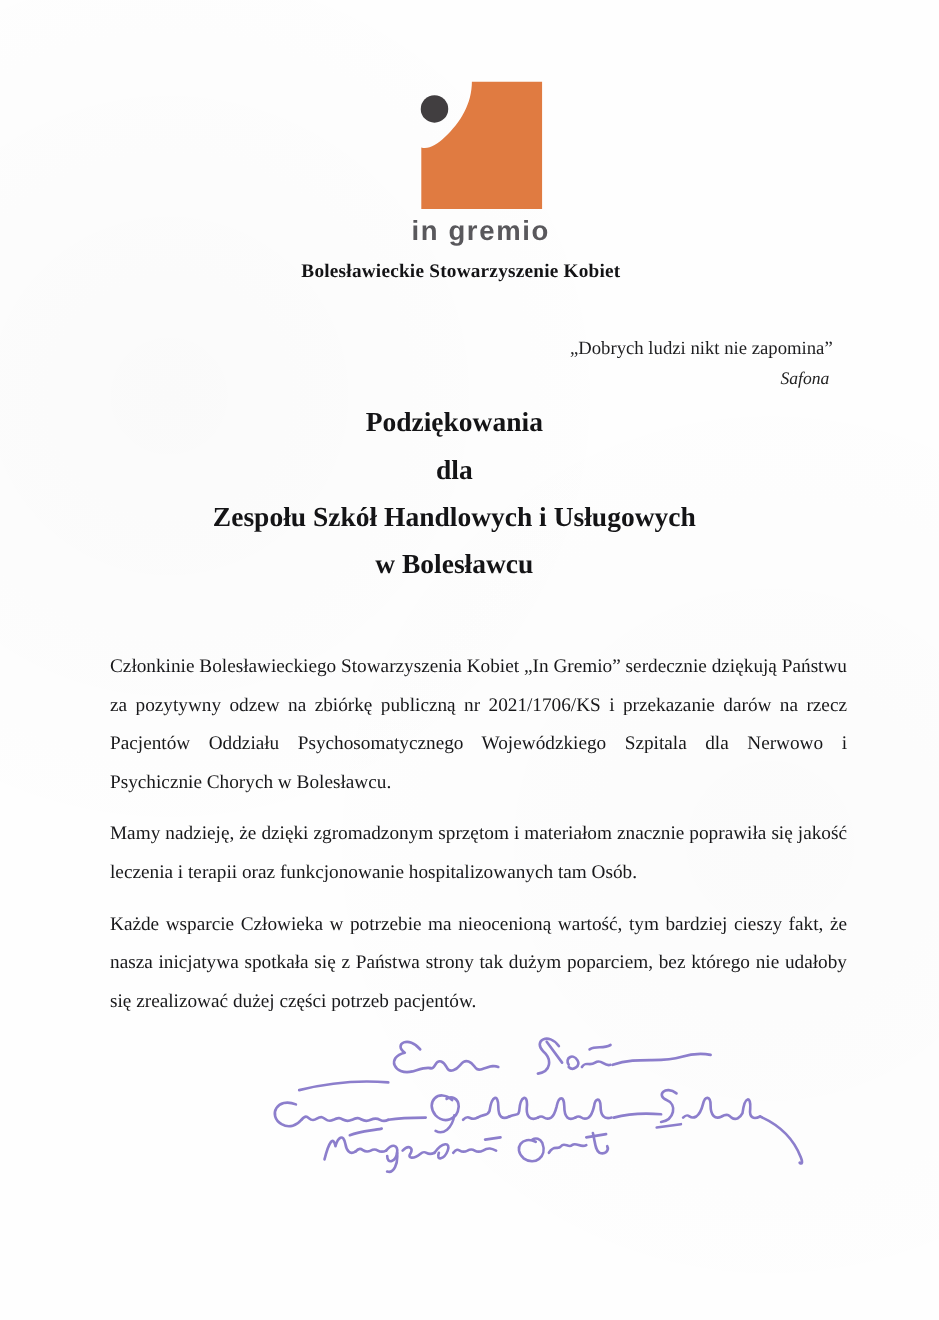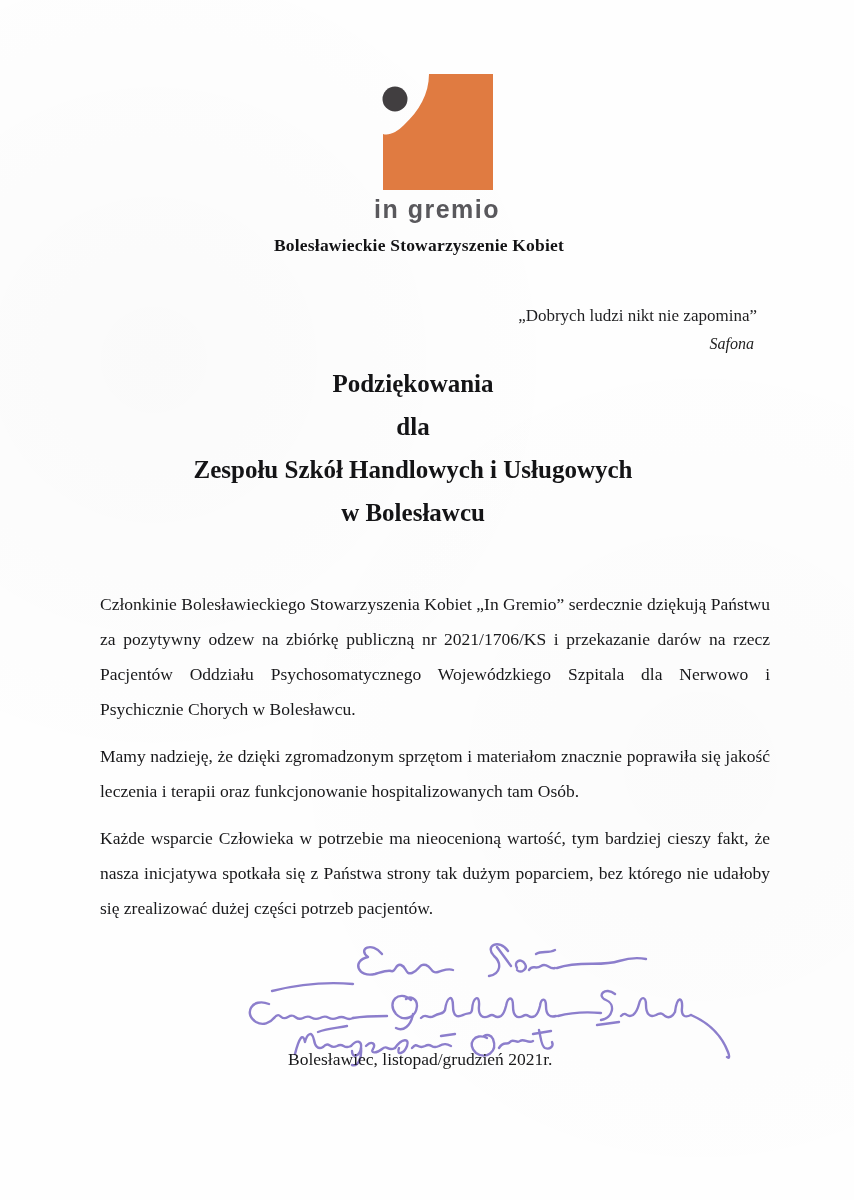--- a/index.html
+++ b/index.html
@@ -172,14 +172,13 @@
       <path d="M 395 122 C 402 112, 410 112, 407 120 C 404 128, 396 130, 399 122"></path>
       <path d="M 412 122 C 418 115, 417 124, 425 120 C 432 116, 431 124, 439 120 C 444 117, 447 118, 451 120"></path>
       <path d="M 441 110 L 455 108"></path>
       <path d="M 487 112 C 475 106, 466 118, 476 127 C 486 134, 498 126, 493 113 C 491 109, 487 108, 484 110"></path>
       <path d="M 499 122 C 504 114, 507 120, 510 116 C 513 112, 517 118, 520 115 C 524 112, 528 118, 533 115"></path>
       <path d="M 539 104 C 541 112, 541 120, 545 122 C 550 124, 554 120, 552 116"></path>
       <path d="M 533 108 L 551 105"></path>
     </g>
   </svg>
 
-  <div class="date-line">Bolesławiec, listopad/grudzień 2021r.</div>
 </div>
 
 </body></html>

